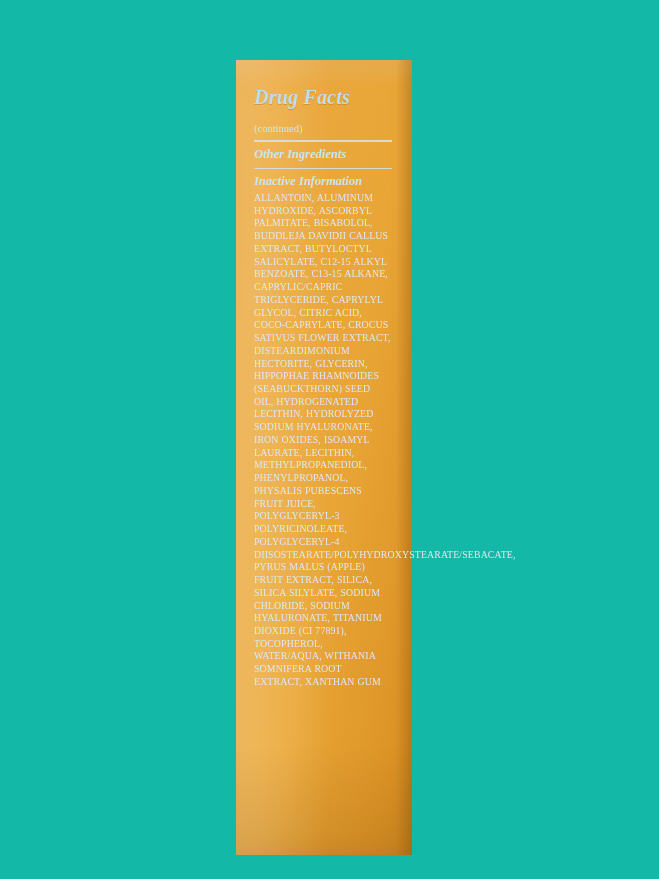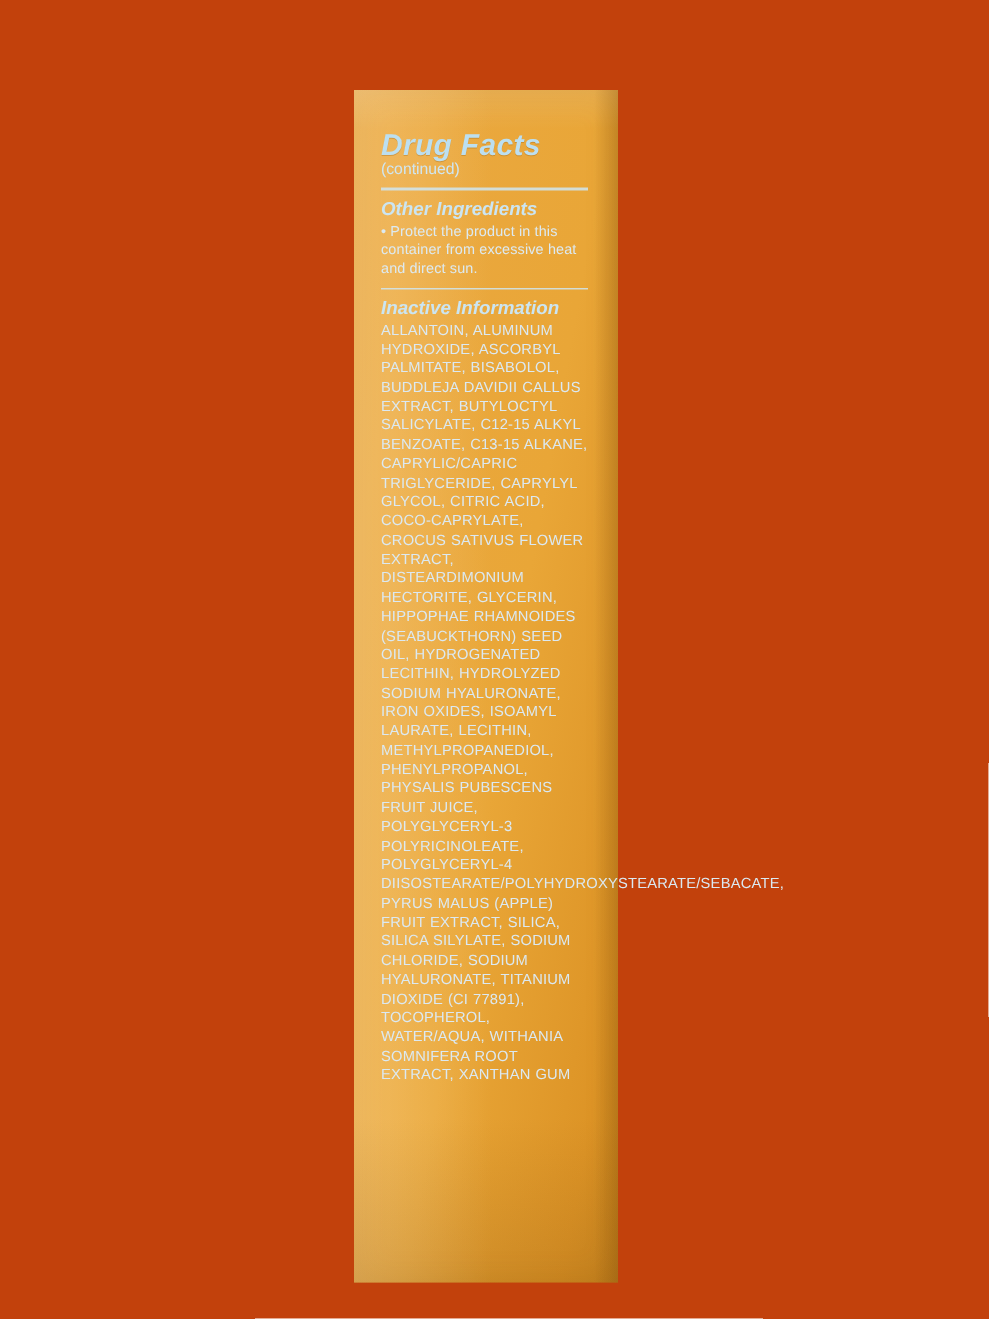--- a/index.html
+++ b/index.html
@@ -4,23 +4,23 @@
 <style>
   html, body {
     margin: 0;
     padding: 0;
     background: #ffffff;
   }
   #scene {
     position: relative;
     width: 659px;
     height: 879px;
-    background: #c2410c;
+    background: #14b8a6;
     overflow: hidden;
-    font-family: Liberation Sans, sans-serif;
+    font-family: Liberation Serif, serif;
   }
 
   
   .carton {
     position: absolute;
     left: 236px;
     top: 60px;
     width: 176px;
     height: 795px;
     background: linear-gradient(100deg, #e8a33a 0%, #eaa83f 18%, #e9a637 55%, #dd9426 88%, #d08b21 100%);
@@ -72,21 +72,21 @@
     font-weight: bold;
     font-style: italic;
     letter-spacing: 0.2px;
     color: #bcdff0;
     line-height: 1.0;
     text-shadow: 0 1px 0 rgba(120,70,10,0.25);
   }
   .df-sub {
     font-size: 10.5px;
     color: #cfe6f2;
-    margin-top: 0;
+    margin-top: 16px;
   }
 
   .rule {
     height: 1px;
     background: #cfe6f2;
     opacity: 0.85;
     margin: 6px 0 5px 0;
   }
   .rule.thick {
     height: 2px;
@@ -133,25 +133,20 @@
     <div class="carton-edge"></div>
 
     <div class="panel">
 
       <div class="df-title">Drug Facts</div>
       <div class="df-sub">(continued)</div>
 
       <div class="rule thick"></div>
 
       <div class="sect-head">Other Ingredients</div>
-      <div class="body-text">
-        <div class="bullet-line">• Protect the product in this</div>
-        <div class="bullet-line">container from excessive heat</div>
-        <div class="bullet-line">and direct sun.</div>
-      </div>
 
       <div class="rule"></div>
 
       <div class="sect-head">Inactive Information</div>
       <div class="ing-text">ALLANTOIN, ALUMINUM HYDROXIDE, ASCORBYL PALMITATE, BISABOLOL, BUDDLEJA DAVIDII CALLUS EXTRACT, BUTYLOCTYL SALICYLATE, C12-15 ALKYL BENZOATE, C13-15 ALKANE, CAPRYLIC/CAPRIC TRIGLYCERIDE, CAPRYLYL GLYCOL, CITRIC ACID, COCO-CAPRYLATE, CROCUS SATIVUS FLOWER EXTRACT, DISTEARDIMONIUM HECTORITE, GLYCERIN, HIPPOPHAE RHAMNOIDES (SEABUCKTHORN) SEED OIL, HYDROGENATED LECITHIN, HYDROLYZED SODIUM HYALURONATE, IRON OXIDES, ISOAMYL LAURATE, LECITHIN, METHYLPROPANEDIOL, PHENYLPROPANOL, PHYSALIS PUBESCENS FRUIT JUICE, POLYGLYCERYL-3 POLYRICINOLEATE, POLYGLYCERYL-4 DIISOSTEARATE/POLYHYDROXYSTEARATE/SEBACATE, PYRUS MALUS (APPLE) FRUIT EXTRACT, SILICA, SILICA SILYLATE, SODIUM CHLORIDE, SODIUM HYALURONATE, TITANIUM DIOXIDE (CI 77891), TOCOPHEROL, WATER/AQUA, WITHANIA SOMNIFERA ROOT EXTRACT, XANTHAN GUM</div>
 
     </div>
   </div>
 
 </div>

